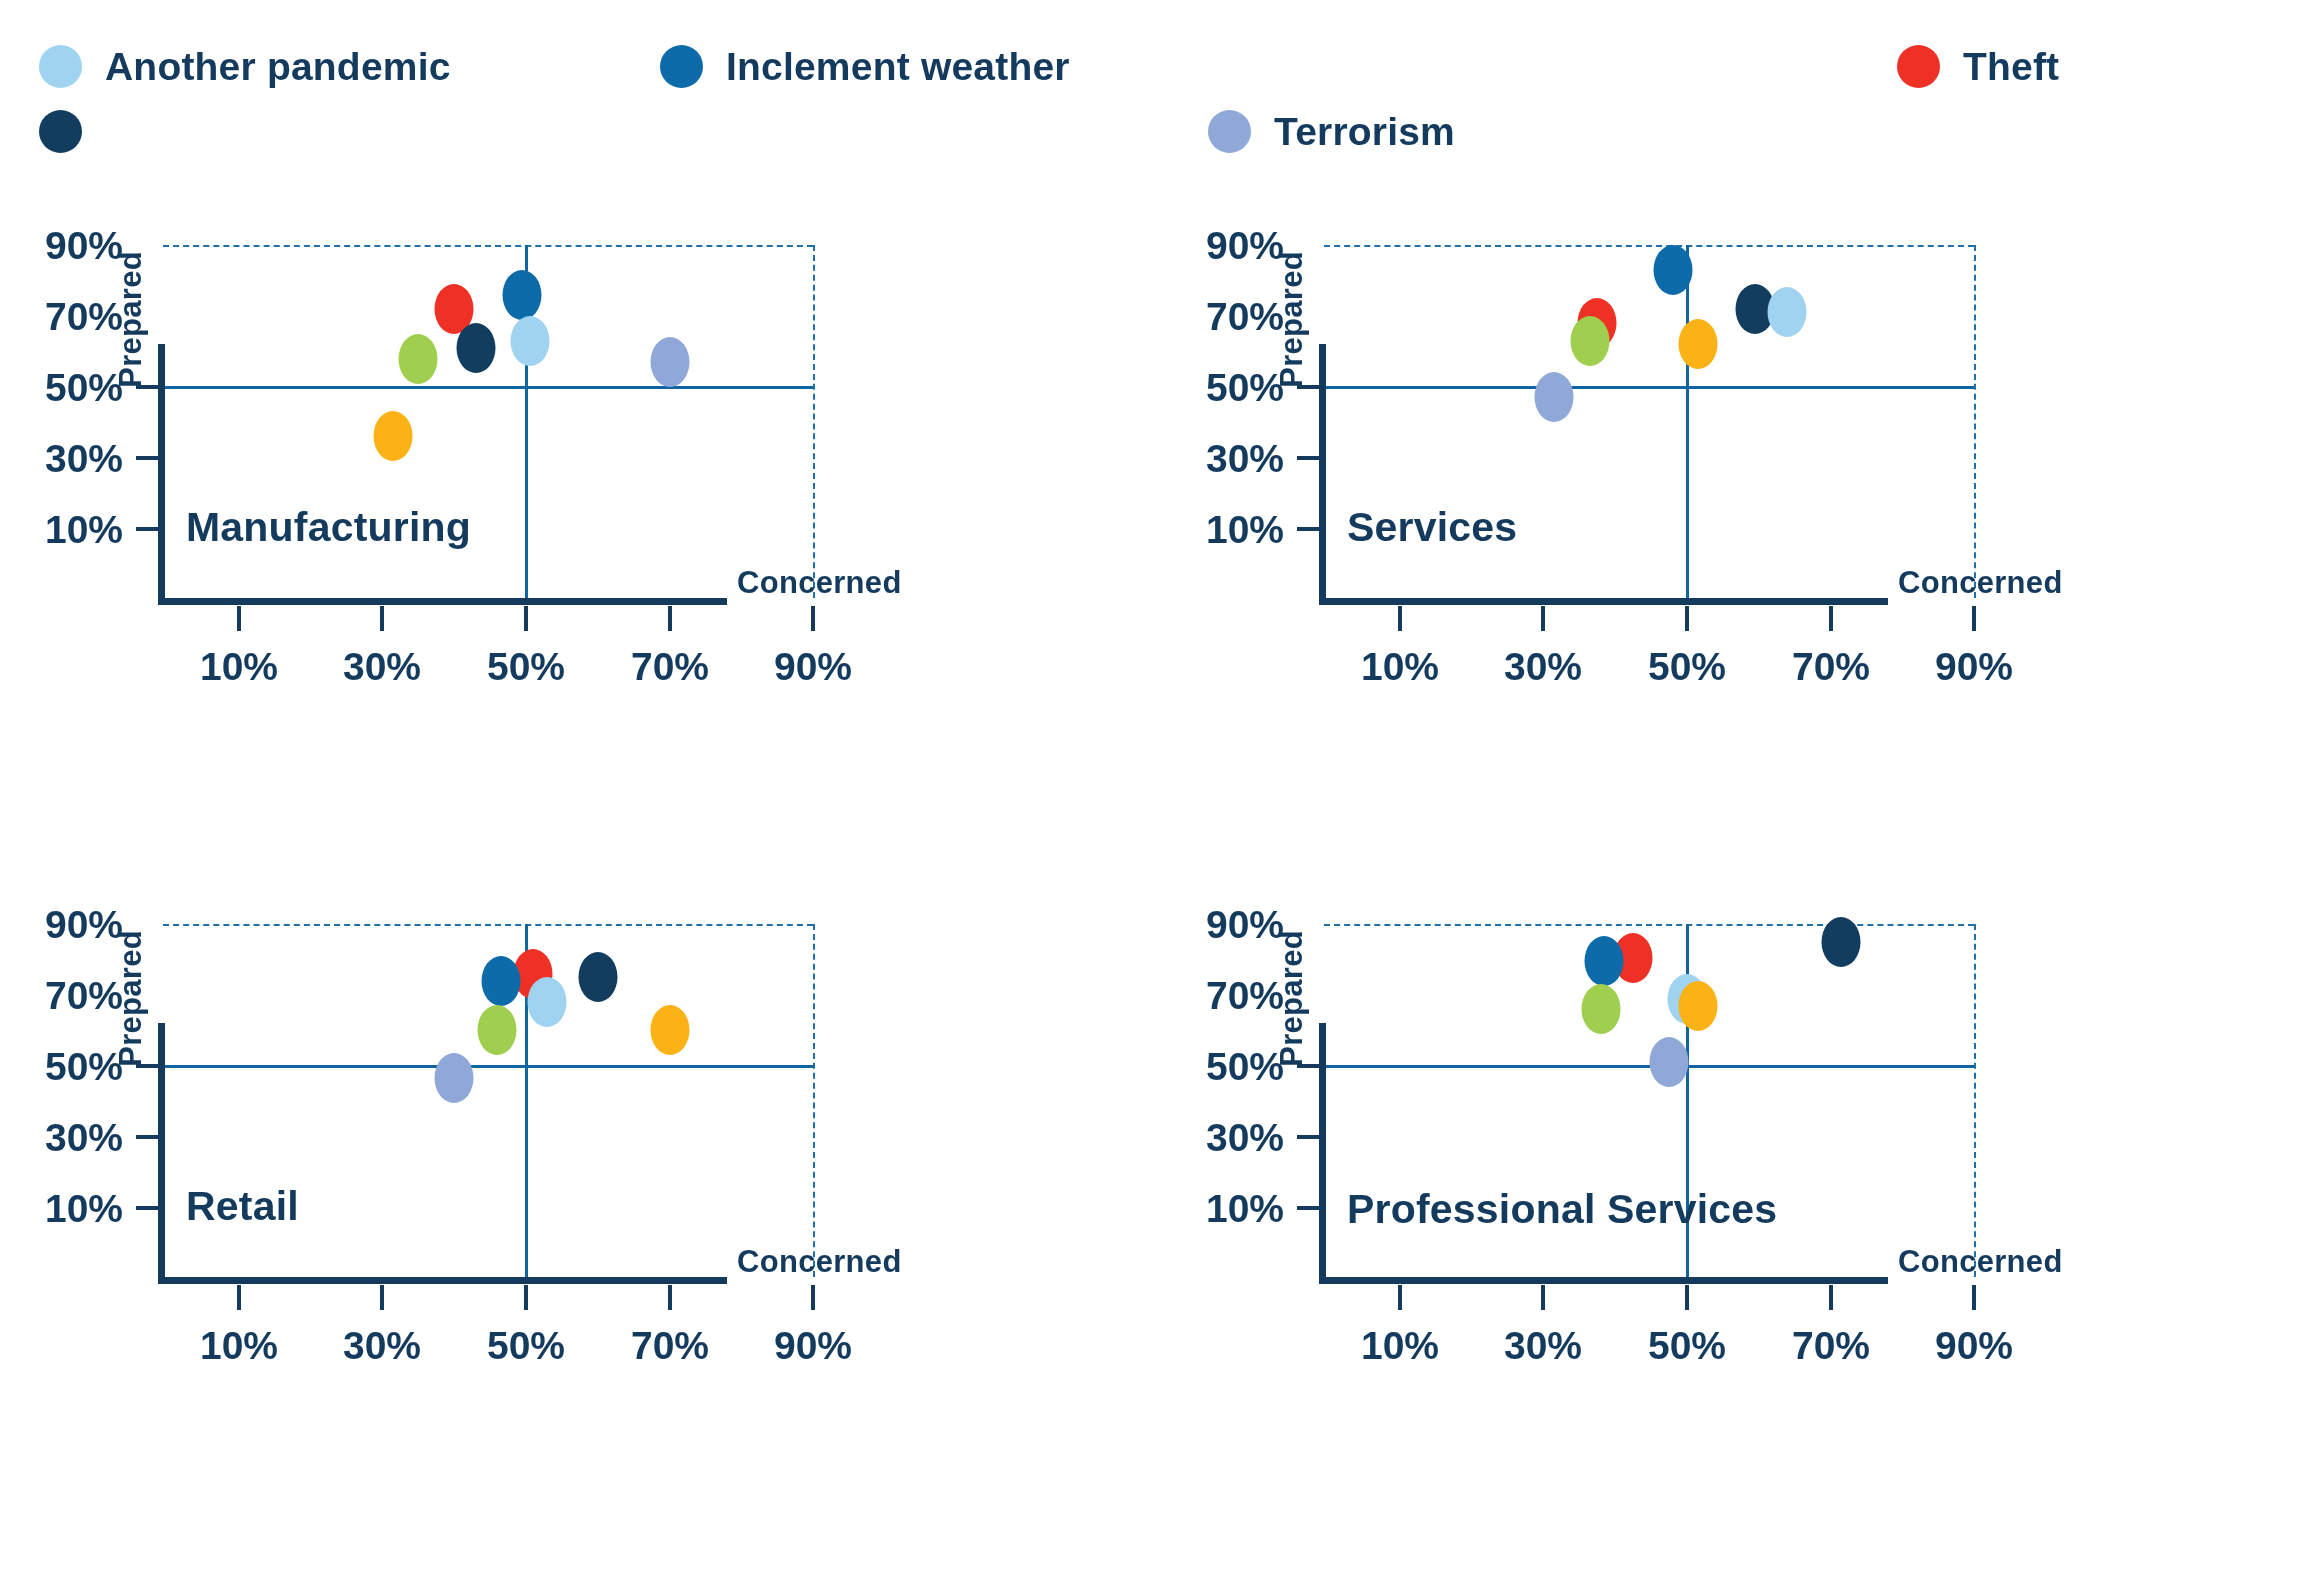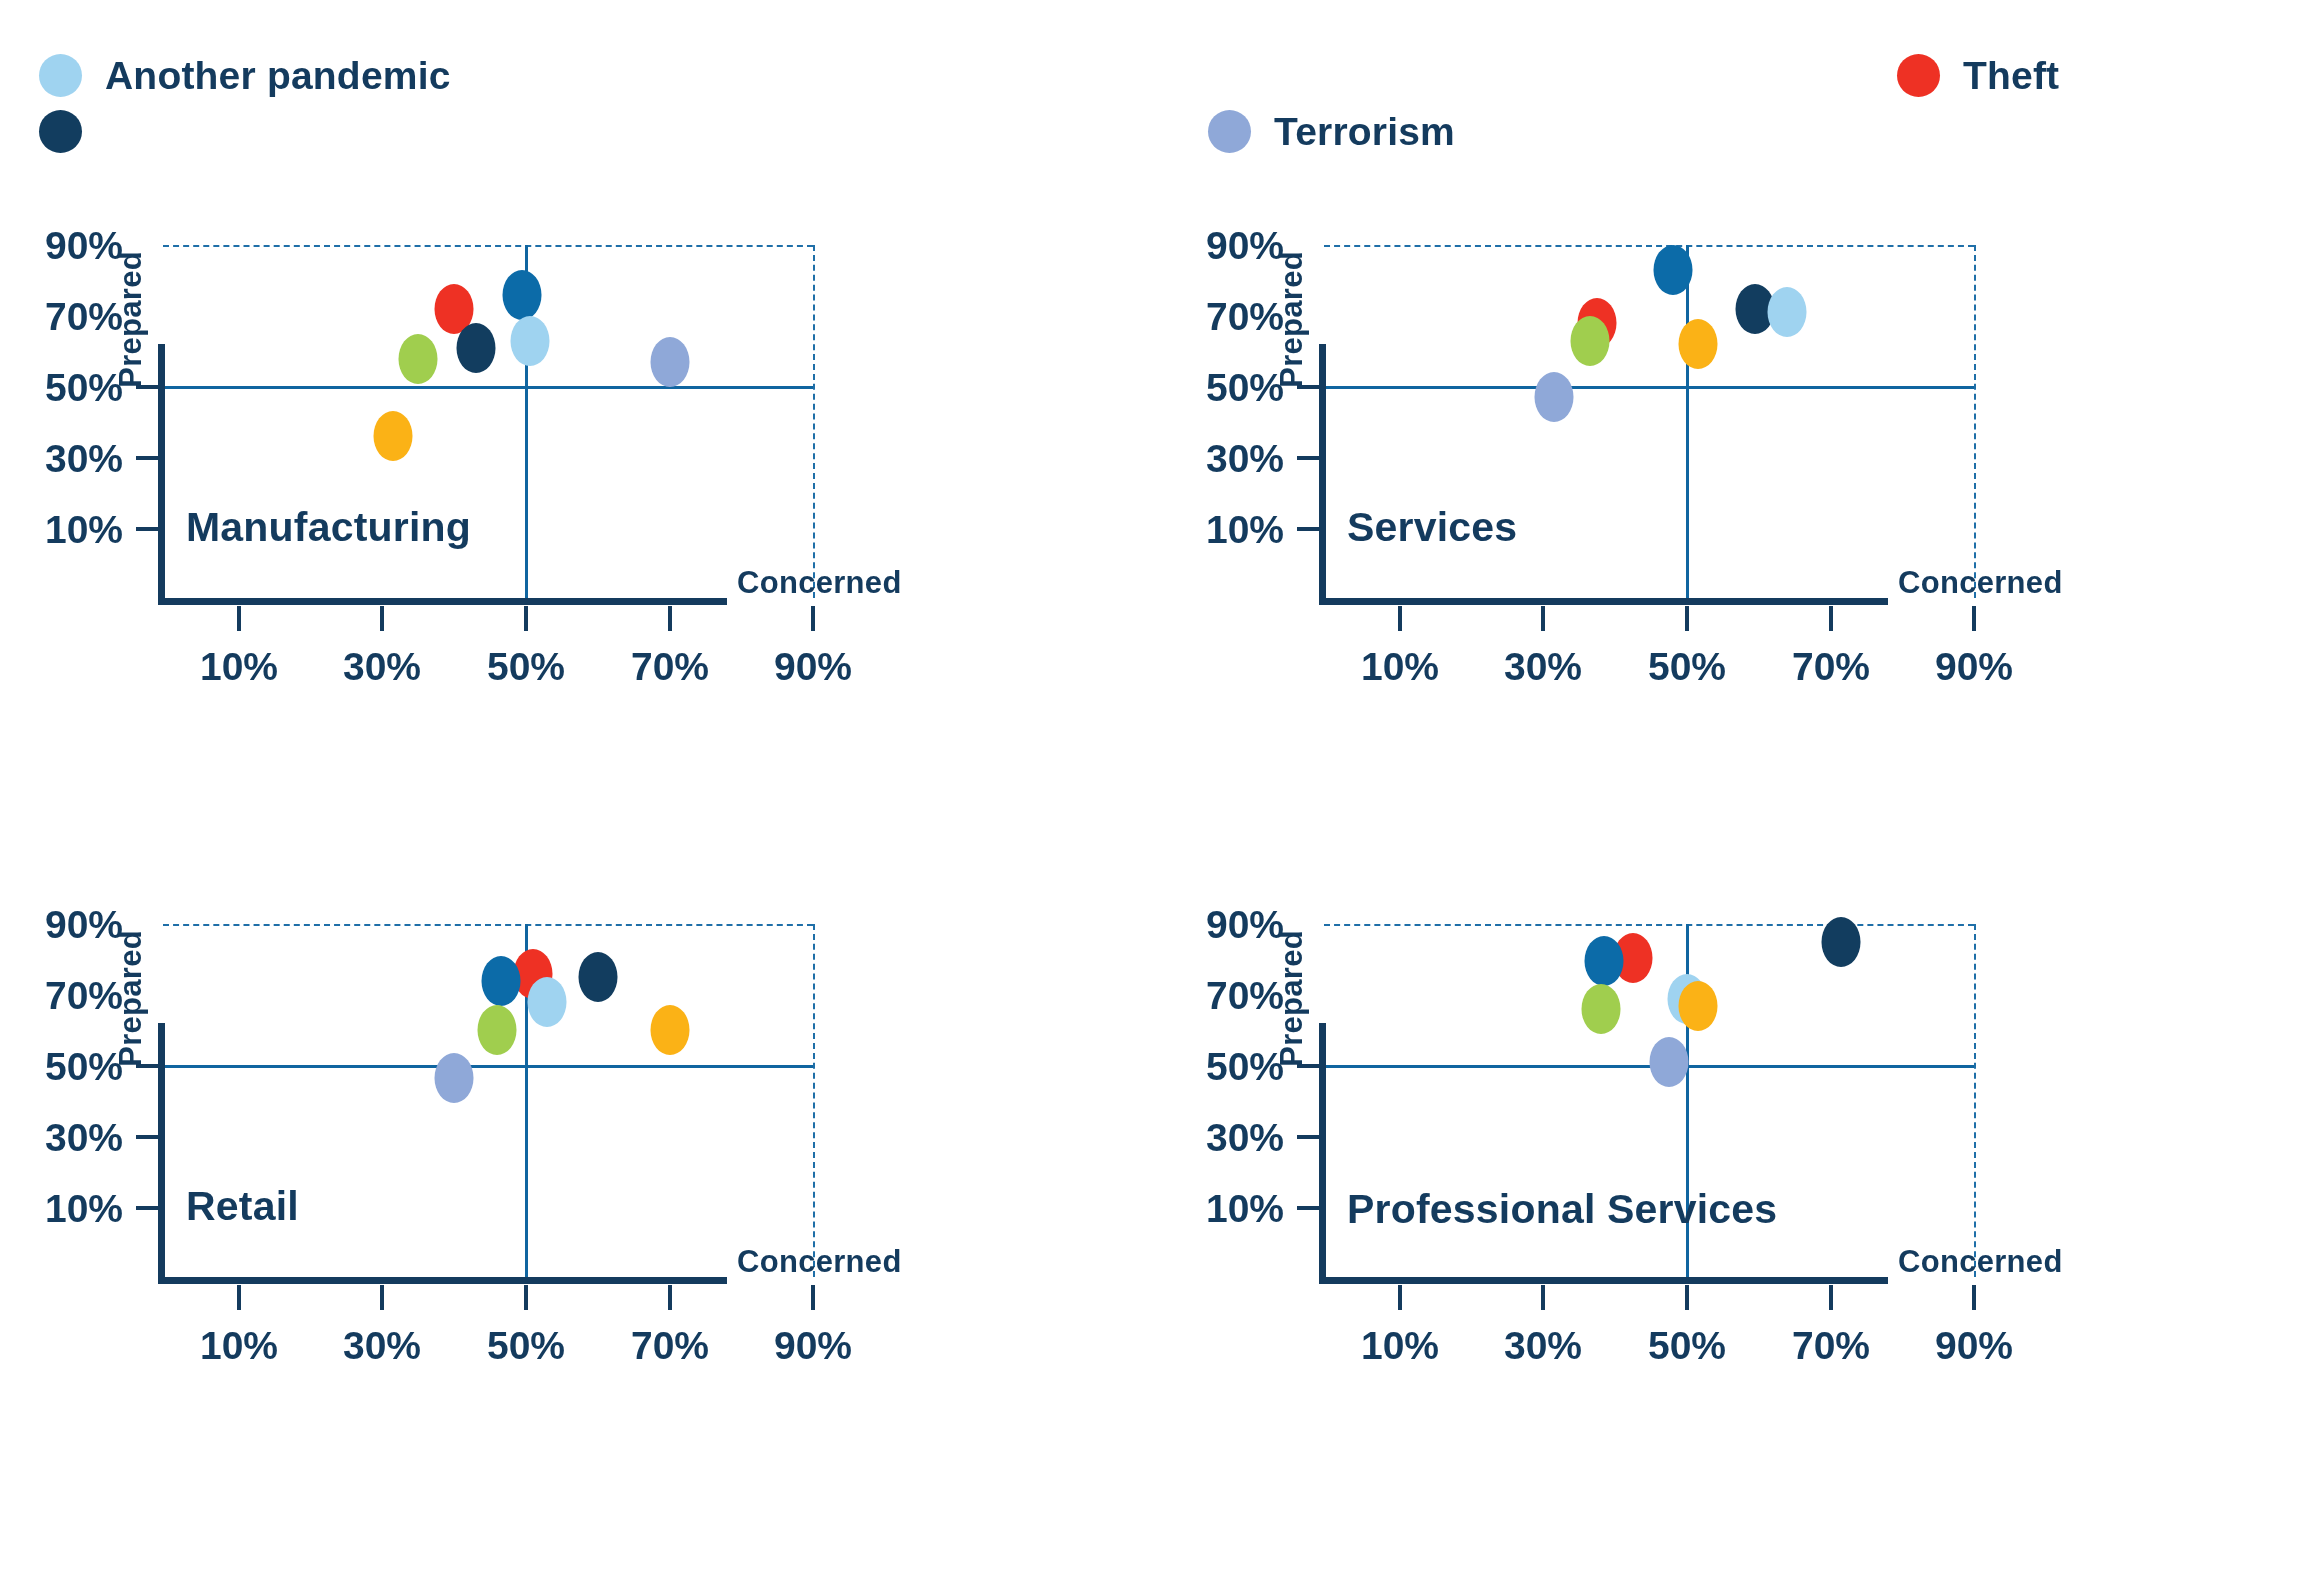--- a/index.html
+++ b/index.html
@@ -7,21 +7,21 @@
     width:2315px;height:1573px;
     font-family:"Liberation Sans", sans-serif;
     color:#123d5f;
     overflow:hidden;
   }
   .page{position:relative;width:2315px;height:1573px;background:#fff;}
 
   
   .legend{position:absolute;left:0;top:21.3px;width:2315px;height:126px;}
   .legend-row{position:absolute;left:0;width:2315px;height:60px;}
-  .legend-row.r1{top:24px;text-align:right;}
+  .legend-row.r1{top:15px;text-align:right;}
   .legend-row.r2{top:80px;}
   .legend-item{position:absolute;display:flex;align-items:center;height:60px;}
   .legend-dot{
     width:43px;height:43px;border-radius:50%;
     flex:0 0 auto;margin-right:23px;
   }
   .legend-label{
     font-size:39px;font-weight:700;color:#143b5e;
     white-space:nowrap;letter-spacing:0.2px;line-height:1;
   }
@@ -85,20 +85,24 @@
 </head>
 <body>
 
 <div class="page">
 
   <div class="legend">
     <div class="legend-row r1">
         <div class="legend-item" style="left: 39px;">
           <span class="legend-dot" style="background: rgb(159, 211, 240);"></span>
           <span class="legend-label">Another pandemic</span>
+        </div>
+        <div class="legend-item" style="left: 660px;">
+          <span class="legend-dot" style="background: rgb(12, 107, 168);"></span>
+          <span class="legend-label">Inclement weather</span>
         </div>
         <div class="legend-item" style="left: 1897px;">
           <span class="legend-dot" style="background: rgb(238, 49, 36);"></span>
           <span class="legend-label">Theft</span>
         </div>
       </div>
     <div class="legend-row r2">
         <div class="legend-item" style="left: 39px;">
           <span class="legend-dot" style="background: rgb(18, 61, 95);"></span>
         </div>

